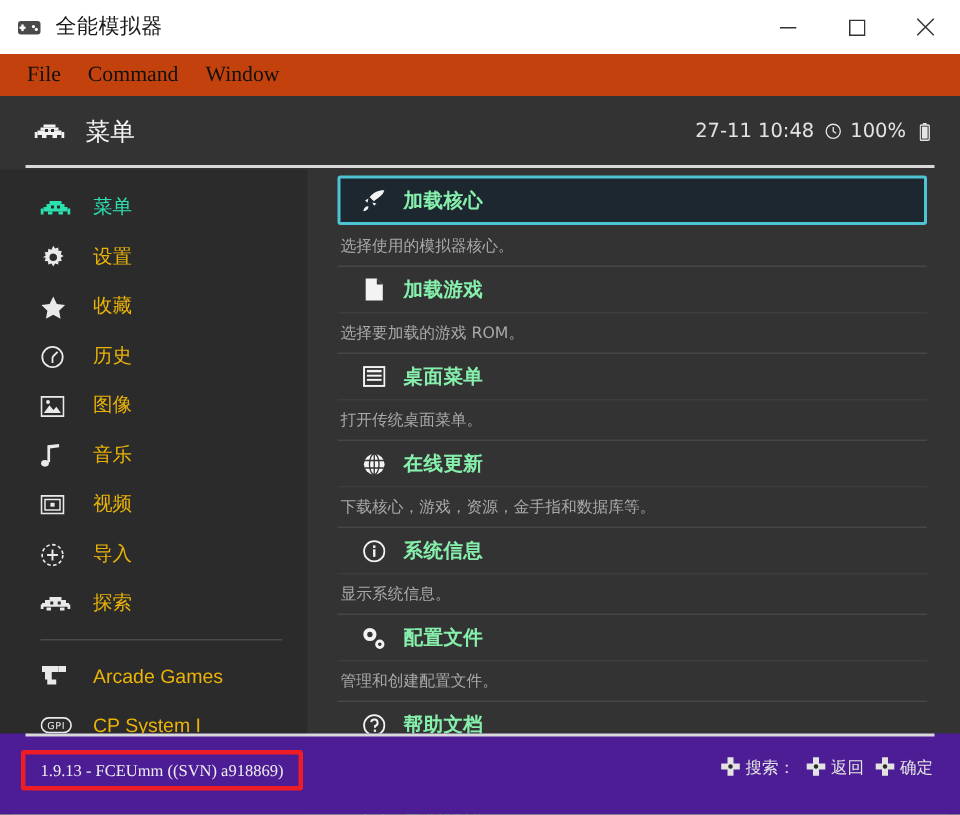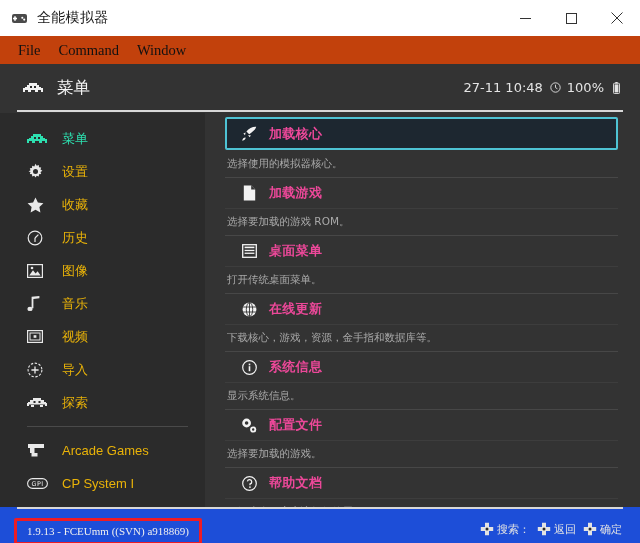--- a/index.html
+++ b/index.html
@@ -122,41 +122,41 @@
     border-top: 1px solid #474747;
     cursor: default;
   }
   .entry:first-child { border-top: none; }
   .entry .e-icon {
     width: 20px; min-width: 20px; height: 16px; margin-right: 10px;
     display: flex; align-items: center; justify-content: center;
     color: #f3f3f3;
   }
   .entry .e-label {
-    font-size: 13px; color: #ec4899; font-weight: bold; letter-spacing: .3px;
+    font-size: 13px; color: #86efac; font-weight: bold; letter-spacing: .3px;
   }
   .entry.selected {
     background: #1d2730;
     border: 2px solid #4ec3d4;
     border-radius: 2px;
     height: 33px;
     padding-left: 12px;
   }
   .desc {
     height: 27px; display: flex; align-items: center;
     padding-left: 2px;
     font-size: 10.5px; color: #a9a9a9;
     border-top: 1px solid #3d3d3d;
   }
   .desc.first { border-top: none; }
 
   
   .ra-footer {
-    position: absolute; left: 0; bottom: 0; width: 640px; height: 36px;
-    background: #1d4ed8;
+    position: absolute; left: 0; bottom: 0; width: 640px; height: 54px;
+    background: #4c1d95;
   }
   .footer-rule {
     position: absolute; left: 17px; right: 17px; top: 0;
     height: 2px; background: #d8d8d8;
   }
   .version-wrap {
     position: absolute; left: 14px; top: 11px;
     border: 3px solid #ee1c25;
     padding: 3px 10px 4px 10px;
     border-radius: 2px;
@@ -456,21 +456,21 @@
 
         <div class="entry">
           <span class="e-icon">
             <svg width="16" height="15" viewBox="0 0 16 15" fill="#f3f3f3">
               <path d="M5.6 0.6 a4.4 4.4 0 1 0 0 8.8 a4.4 4.4 0 1 0 0-8.8 Z M5.6 3.2 a1.8 1.8 0 1 1 0 3.6 a1.8 1.8 0 1 1 0-3.6 Z"></path>
               <path d="M12.2 8.4 a3.1 3.1 0 1 0 0 6.2 a3.1 3.1 0 1 0 0-6.2 Z M12.2 10.3 a1.2 1.2 0 1 1 0 2.4 a1.2 1.2 0 1 1 0-2.4 Z"></path>
             </svg>
           </span>
           <span class="e-label">配置文件</span>
         </div>
-        <div class="desc">选择要加载的游戏。</div>
+        <div class="desc">管理和创建配置文件。</div>
 
         <div class="entry">
           <span class="e-icon">
             <svg width="15" height="15" viewBox="0 0 15 15">
               <circle cx="7.5" cy="7.5" r="6.8" fill="none" stroke="#f3f3f3" stroke-width="1.2"></circle>
               <path d="M5.4 5.4 a2.2 2.2 0 1 1 2.6 2.6 v1.2" fill="none" stroke="#f3f3f3" stroke-width="1.3"></path>
               <rect x="7.2" y="10.4" width="1.5" height="1.5" fill="#f3f3f3"></rect>
             </svg>
           </span>
           <span class="e-label">帮助文档</span>

